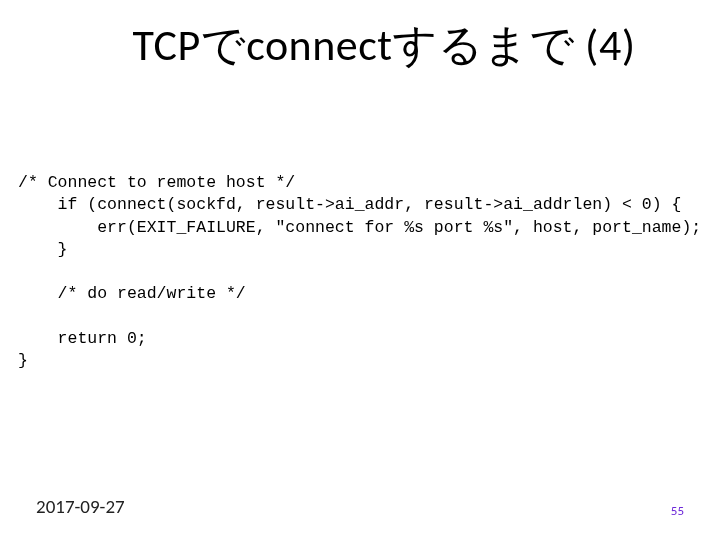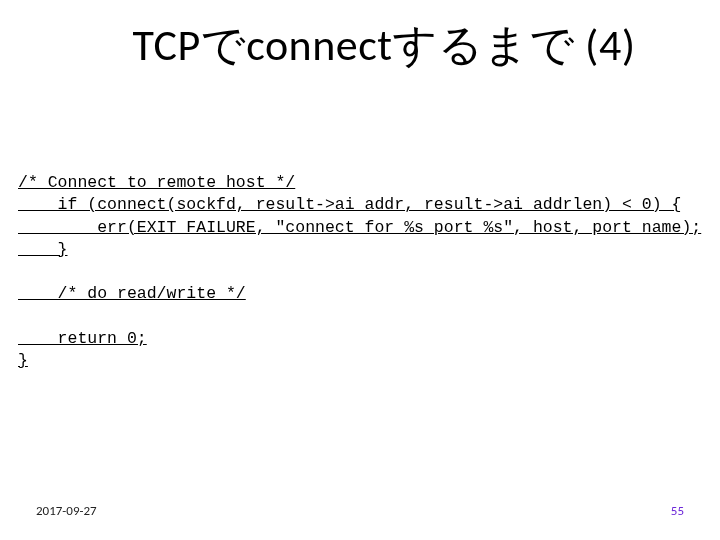--- a/index.html
+++ b/index.html
@@ -33,27 +33,26 @@
   .code-block {
     position: absolute;
     top: 172px;
     left: 18px;
     right: 18px;
     font-family: "Consolas", "Courier New", monospace;
     font-size: 16.5px;
     line-height: 1.35;
     white-space: pre;
     color: #000;
-    text-decoration: underline;
   }
   .footer-date {
     position: absolute;
     left: 36px;
     bottom: 22px;
-    font-size: 13px;
+    font-size: 19px;
     color: #222;
   }
   .footer-page {
     position: absolute;
     right: 36px;
     bottom: 22px;
     font-size: 13px;
     color: #6d28d9;
   }
 </style>

